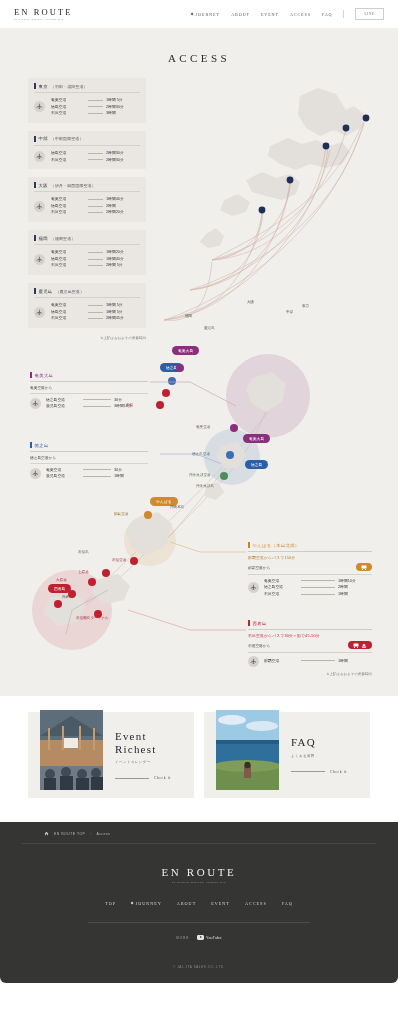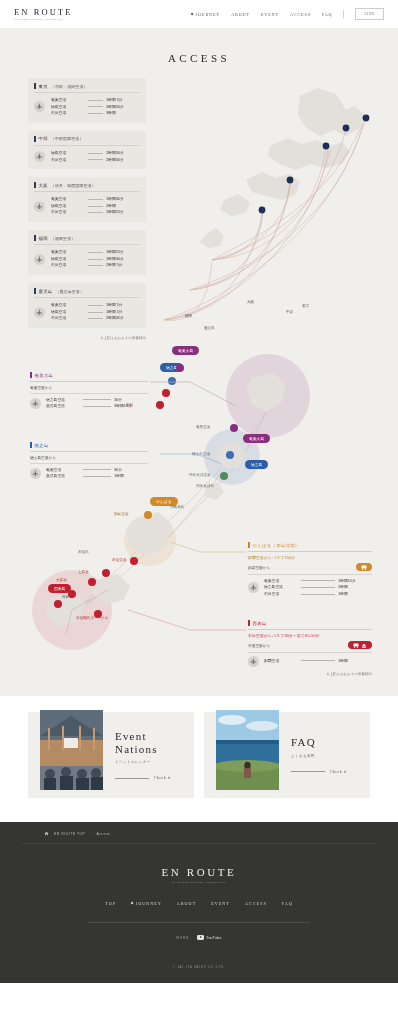--- a/index.html
+++ b/index.html
@@ -3,21 +3,21 @@
 <meta charset="utf-8">
 <title>ACCESS | EN ROUTE</title>
 <style>
   *{box-sizing:border-box;margin:0;padding:0;}
   html,body{width:398px;}
   body{
     font-family:"Liberation Sans","DejaVu Sans",sans-serif;
     background:#ffffff;color:#2d2b2a;
     -webkit-font-smoothing:antialiased;
   }
-  .page{width:398px;position:relative;overflow:hidden;}
+  .page{width:398px;position:relative;overflow:hidden;border-radius:6px;}
 
   
   .header{height:28px;background:#ffffff;display:flex;align-items:center;
           padding:0 14px;position:relative;z-index:20;}
   .logo-wrap{display:flex;flex-direction:column;justify-content:center;}
   .logo-main{font-family:"Liberation Serif","DejaVu Serif",serif;
              font-size:8.5px;letter-spacing:2.1px;color:#26292f;line-height:1;}
   .logo-sub{font-size:2.3px;letter-spacing:.55px;color:#8d8d8d;margin-top:2px;
             transform:scaleY(.9);transform-origin:left top;}
   .nav{margin-left:auto;display:flex;align-items:center;gap:11px;}
@@ -633,21 +633,21 @@
           <g fill="#2f3a44">
               <rect x="4" y="68" width="12" height="12"></rect>
               <rect x="20" y="66" width="13" height="14"></rect>
               <rect x="36" y="68" width="13" height="12"></rect>
               <rect x="51" y="67" width="12" height="13"></rect>
             </g>
         </svg>
       </div>
       <div class="card-txt">
         <div class="card-title">Event</div>
-        <div class="card-title">Nations</div>
+        <div class="card-title">Richest</div>
         <div class="card-sub">イベントカレンダー</div>
         <div class="card-link">
           <span class="card-line"></span>
           <span class="card-ck">Check it</span>
         </div>
       </div>
     </div>
 
     <div class="card">
       <div class="card-photo">

